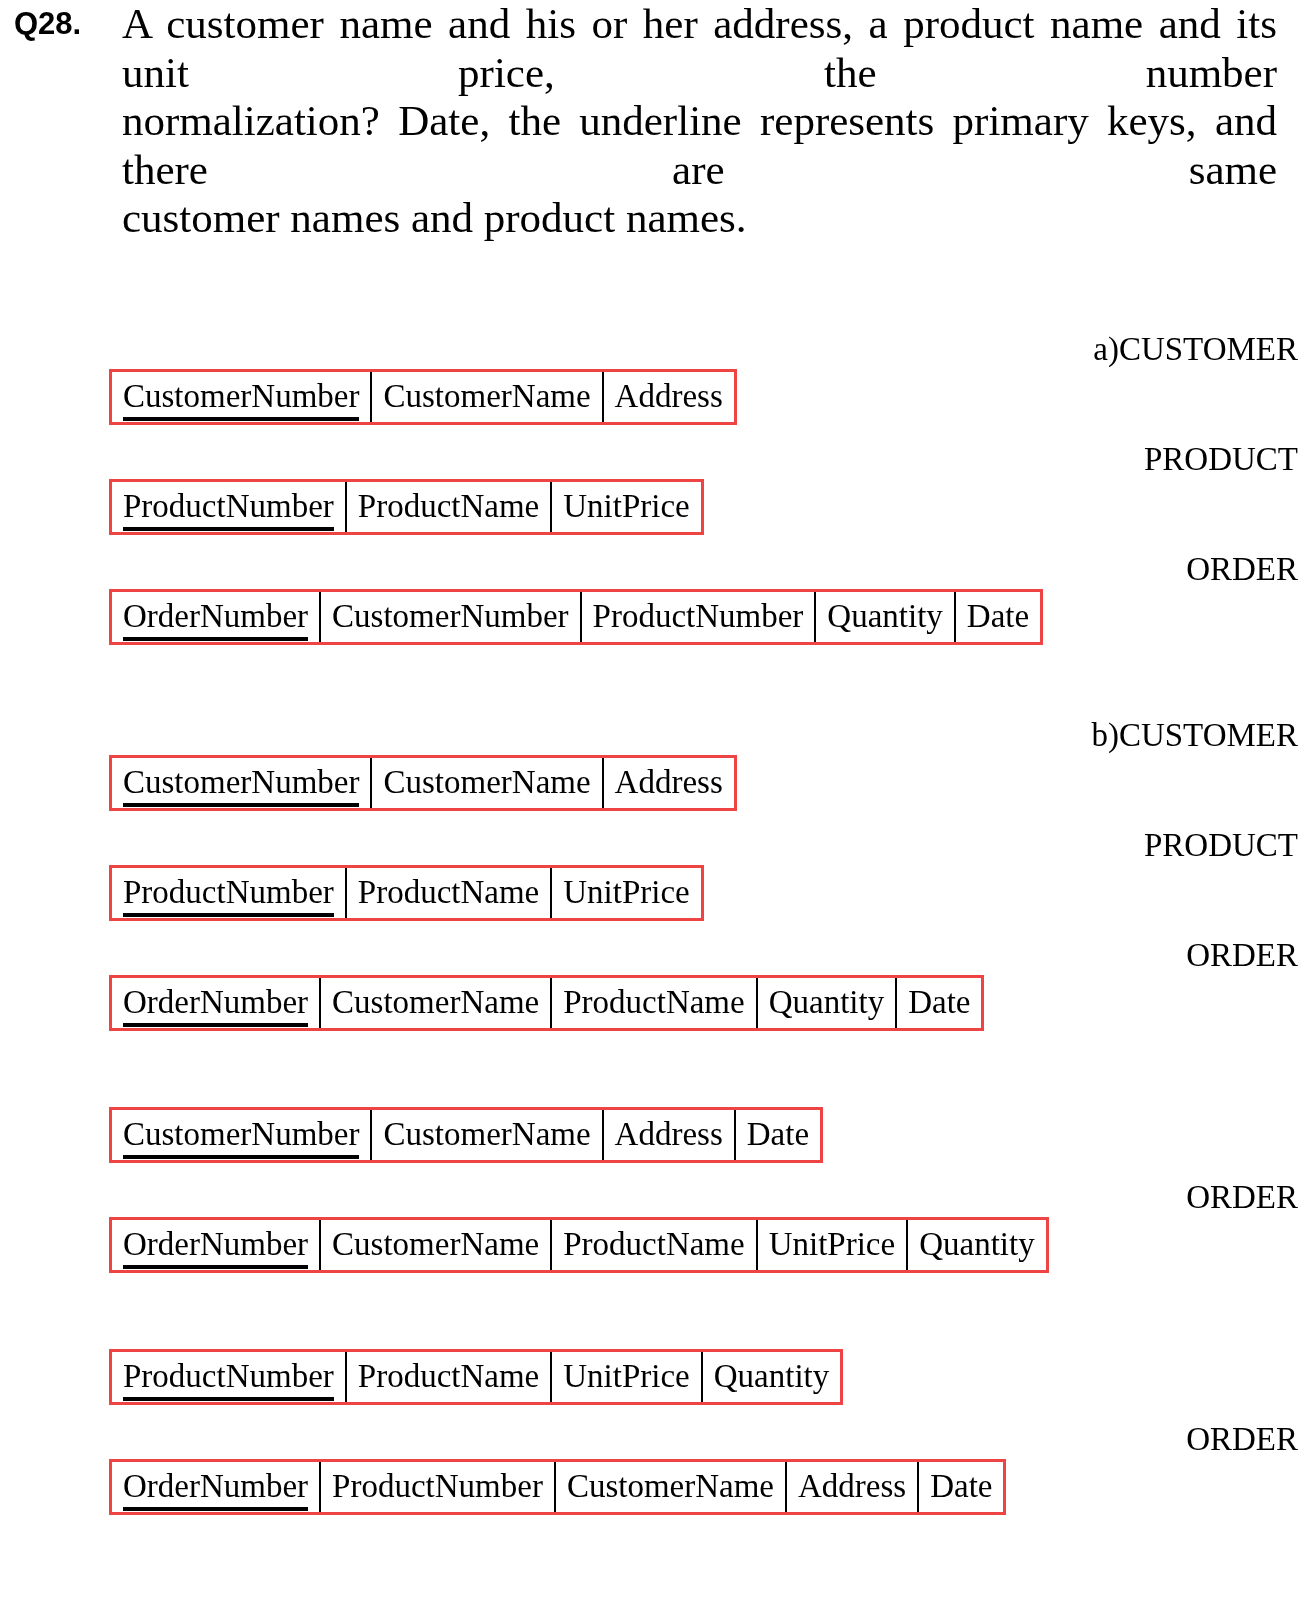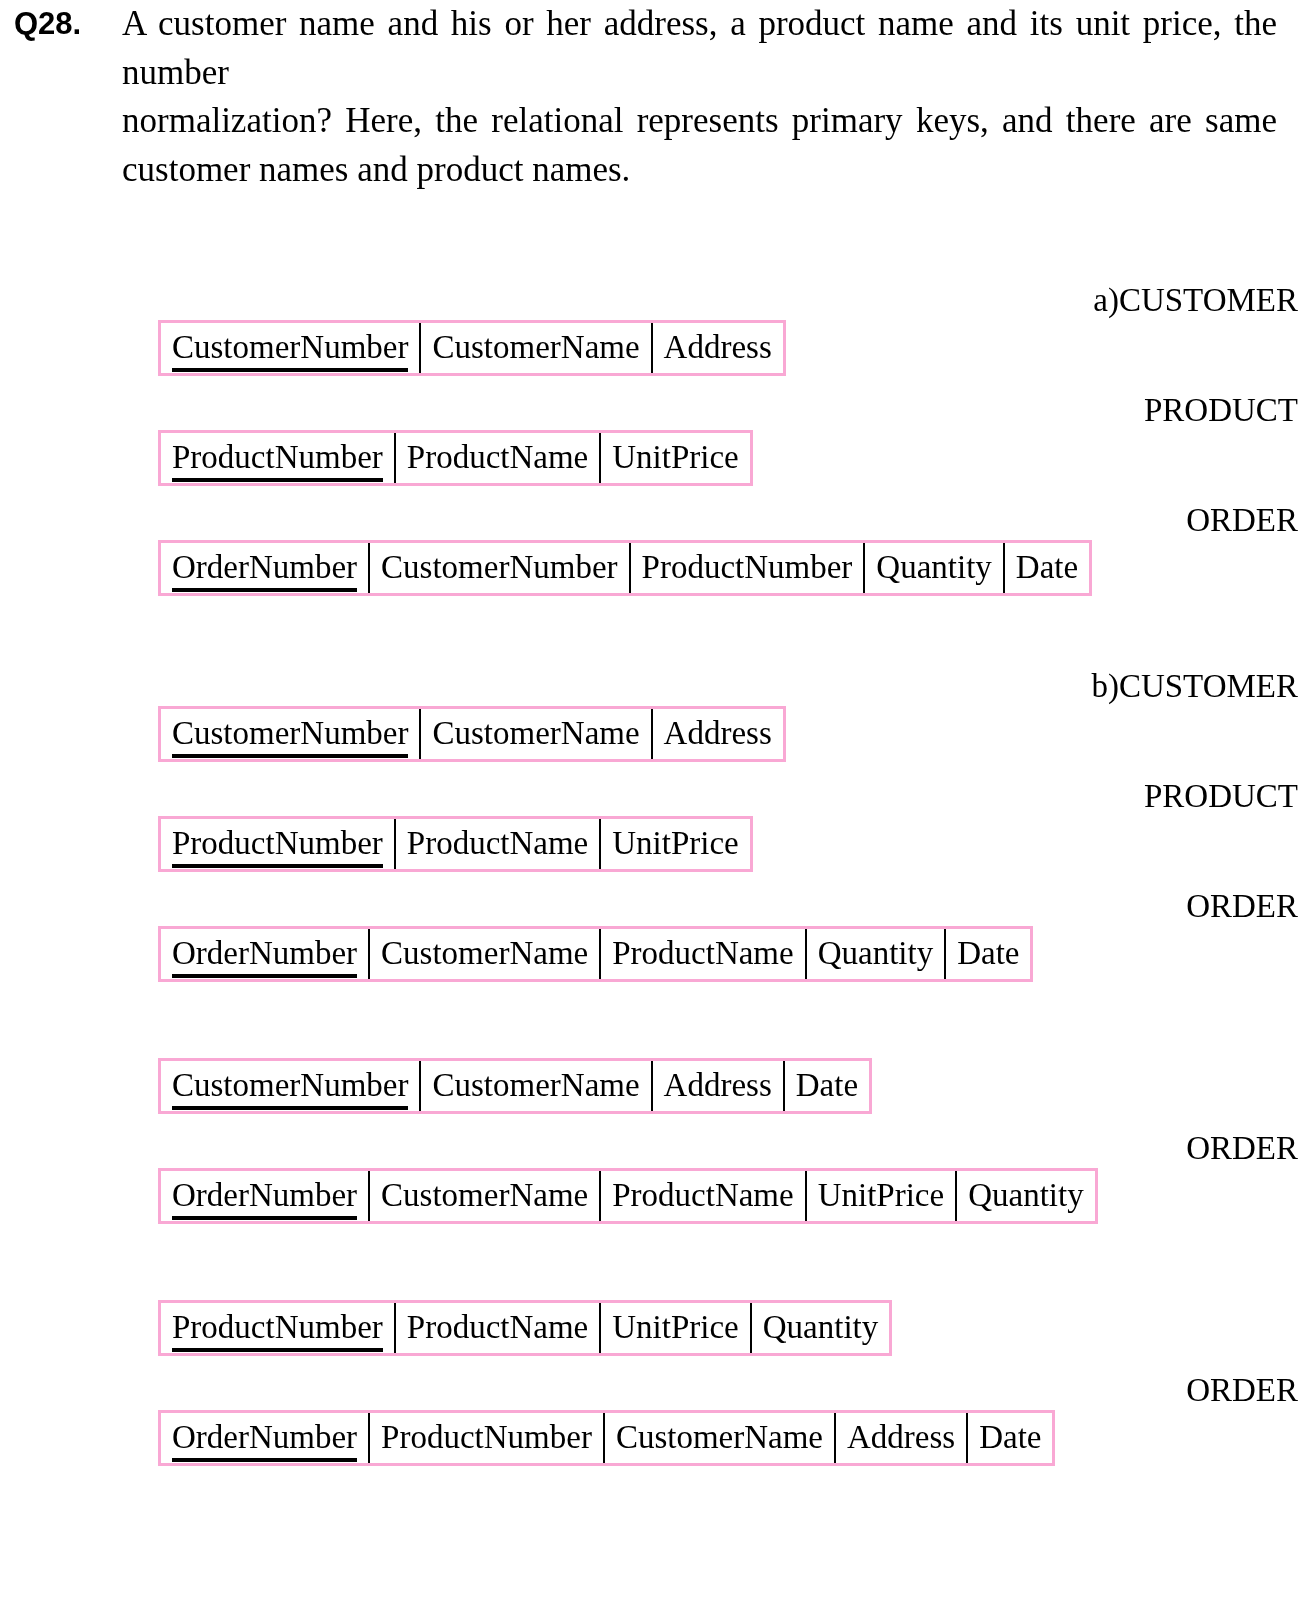--- a/index.html
+++ b/index.html
@@ -11,54 +11,54 @@
   }
   .page { }
 
   
   .q-row { display: flex; margin-left: 14px; width: 1263px; }
   .q-num {
     flex: none; width: 108px;
     font-family: "Liberation Sans", sans-serif;
     font-weight: bold; font-size: 31px; line-height: 48.5px;
   }
-  .q-text { flex: 1; font-size: 35px; line-height: 48.5px; }
+  .q-text { flex: 1; font-size: 43px; line-height: 48.5px; }
   .q-line { text-align: justify; text-align-last: justify; }
   .q-line:last-child { text-align-last: left; }
 
   
   .option { margin-left: 73px; text-align: right; }
   #option-a { margin-top: 88px; }
   #option-b { margin-top: 72px; }
   #option-c { margin-top: 76px; }
   #option-d { margin-top: 76px; }
 
   .opt-head { font-size: 33px; line-height: 36px; margin-bottom: 2px; }
   .opt-letter { display: inline-block; width: 42px; }
   .tbl-label { font-size: 33px; line-height: 36px; margin: 16px 0 2px 64px; }
 
-  table.schema { border-collapse: collapse; margin-left: 85px; border: 3px solid #f9a8d4; }
+  table.schema { border-collapse: collapse; margin-left: 36px; border: 3px solid #ef4444; }
   table.schema td {
     border: 2px solid #000;
     font-size: 33px; line-height: 42px;
     padding: 3px 11px 5px 11px;
     white-space: nowrap;
   }
   .pk { border-bottom: 4px solid #000; padding-bottom: 3px; }
 </style>
 </head>
 <body>
 
 <div class="page">
 
   <div class="q-row">
     <div class="q-num">Q28.</div>
     <div class="q-text">
       <div class="q-line">A customer name and his or her address, a product name and its unit price, the number</div>
-      <div class="q-line">normalization? Here, the relational represents primary keys, and there are same</div>
+      <div class="q-line">normalization? Date, the underline represents primary keys, and there are same</div>
       <div class="q-line">customer names and product names.</div>
     </div>
   </div>
 
   <section class="option" id="option-a">
     <div class="opt-head">
       <span class="opt-letter">a)</span><span class="tbl-name">CUSTOMER</span>
     </div>
     <table class="schema">
       <tbody>

